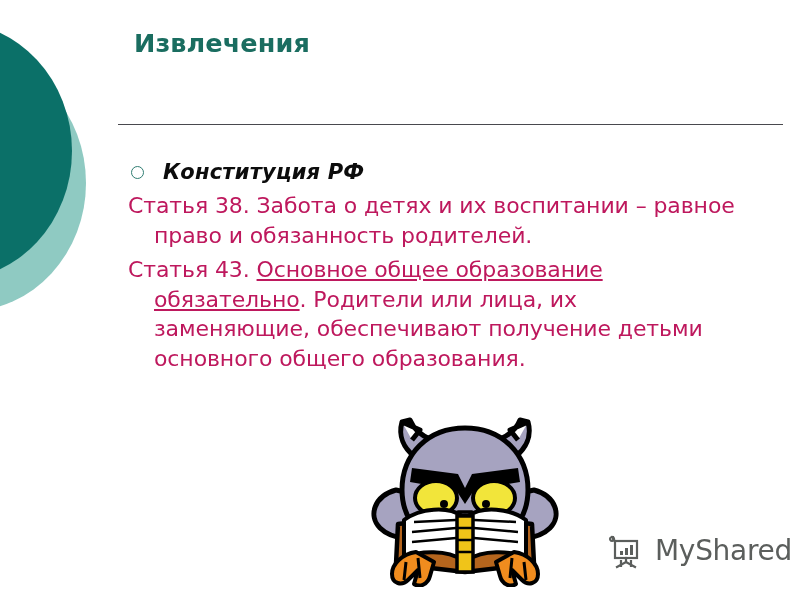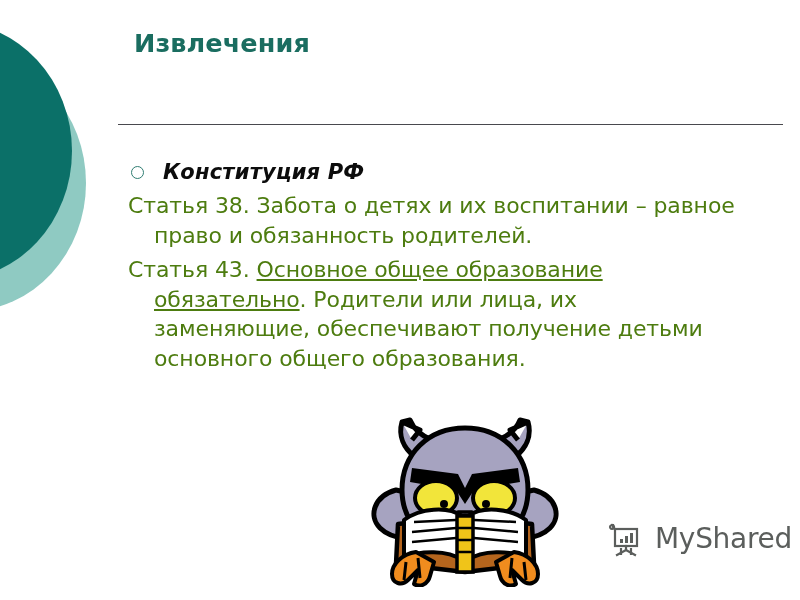--- a/index.html
+++ b/index.html
@@ -99,21 +99,21 @@
     color: #0c0c0c;
     font-weight: bold;
     font-style: italic;
     font-size: 21px;
     line-height: 26px;
     letter-spacing: 0.2px;
     white-space: nowrap;
   }
 
   .para {
-    color: #4d7c0f;
+    color: #be185d;
     font-size: 22px;
     line-height: 29.5px;
     padding-left: 36px;
     text-indent: -26px;
     margin: 0;
     letter-spacing: -0.1px;
   }
   #para-38 { margin-top: 2px; }
   #para-43 { margin-top: 5px; }
   .u { text-decoration: underline; text-underline-offset: 2px; }
@@ -125,21 +125,21 @@
     top: 412px;
     width: 214px;
     height: 175px;
   }
   #owl svg { display: block; width: 100%; height: 100%; }
 
   
   #myshared {
     position: absolute;
     left: 608px;
-    top: 520px;
+    top: 532px;
     display: flex;
     align-items: center;
     gap: 9px;
   }
   #myshared-icon { width: 38px; height: 38px; flex: none; }
   #myshared-icon svg { display: block; width: 100%; height: 100%; }
   #myshared-text {
     color: #5b5e5c;
     font-size: 28px;
     line-height: 30px;

